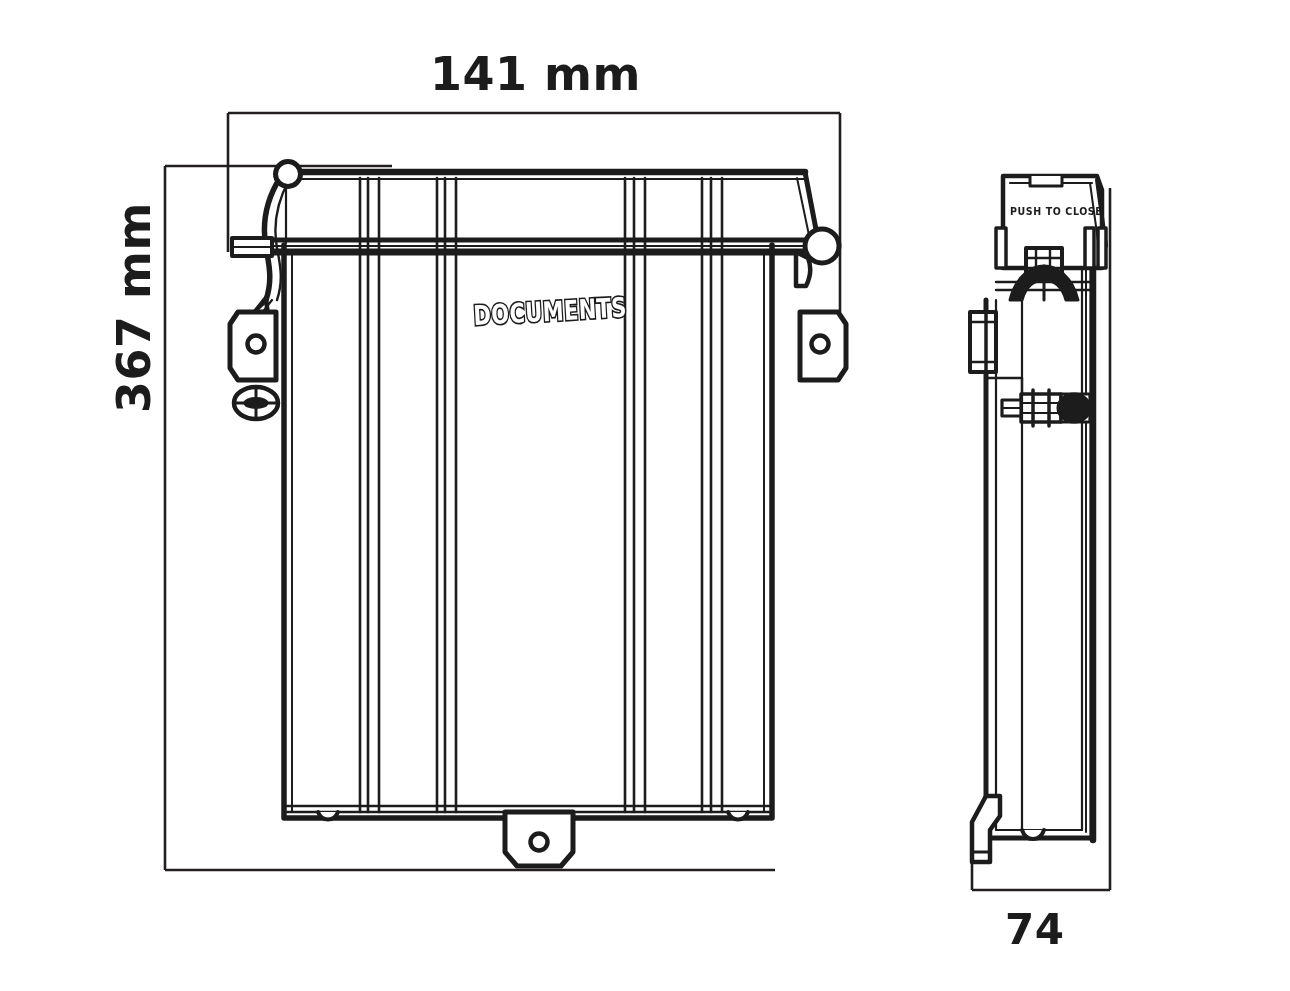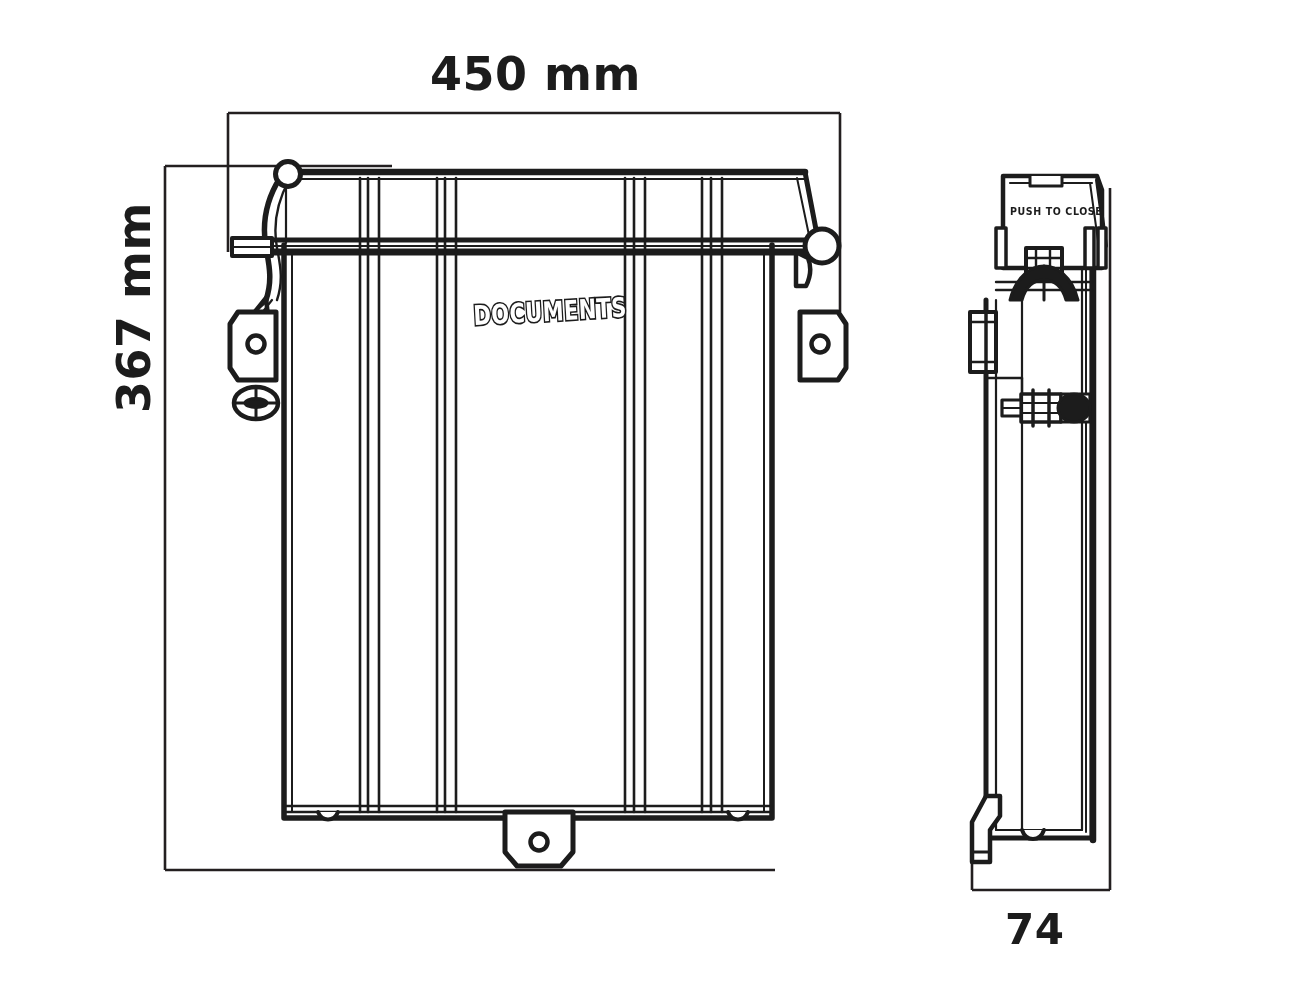--- a/index.html
+++ b/index.html
@@ -283,21 +283,21 @@
     <g transform="translate(474,325) rotate(-3.2)">
       <text x="0" y="0" font-family="'DejaVu Sans','Liberation Sans',sans-serif" font-size="21" font-weight="bold" letter-spacing="0.4" fill="#ffffff" stroke="#1c1c1c" stroke-width="2.6" paint-order="stroke" transform="scale(1,1.28)">DOCUMENTS</text>
     </g>
 
     <g transform="translate(1010,215)">
       <text x="0" y="0" font-family="'DejaVu Sans','Liberation Sans',sans-serif" font-size="9.5" font-weight="bold" letter-spacing="0.6" fill="#1c1c1c" transform="scale(1,1.15)">PUSH TO CLOSE</text>
     </g>
 
   </svg>
 
-  <div class="dim-label" id="label-width">450 mm</div>
+  <div class="dim-label" id="label-width">141 mm</div>
 
   <div id="label-height-wrap">
     <div class="dim-label">367 mm</div>
   </div>
 
   <div class="dim-label" id="label-depth">74</div>
 
 </div>
 
 </body></html>

